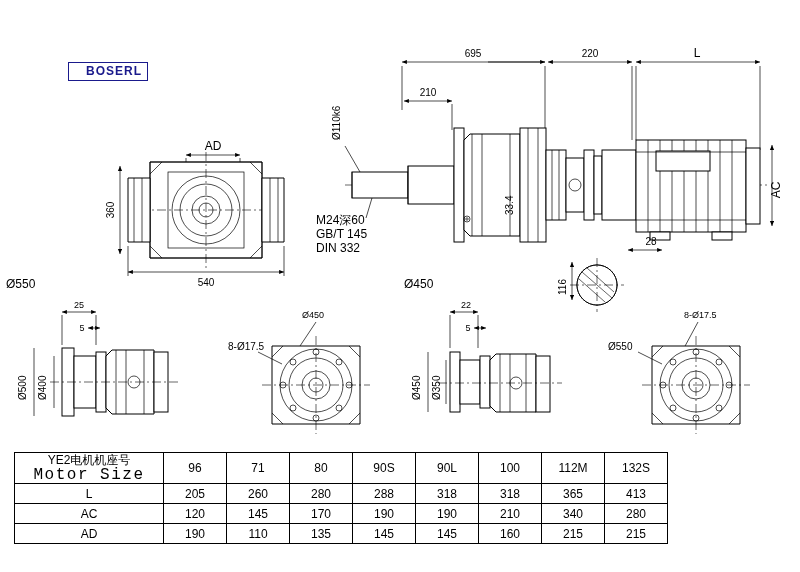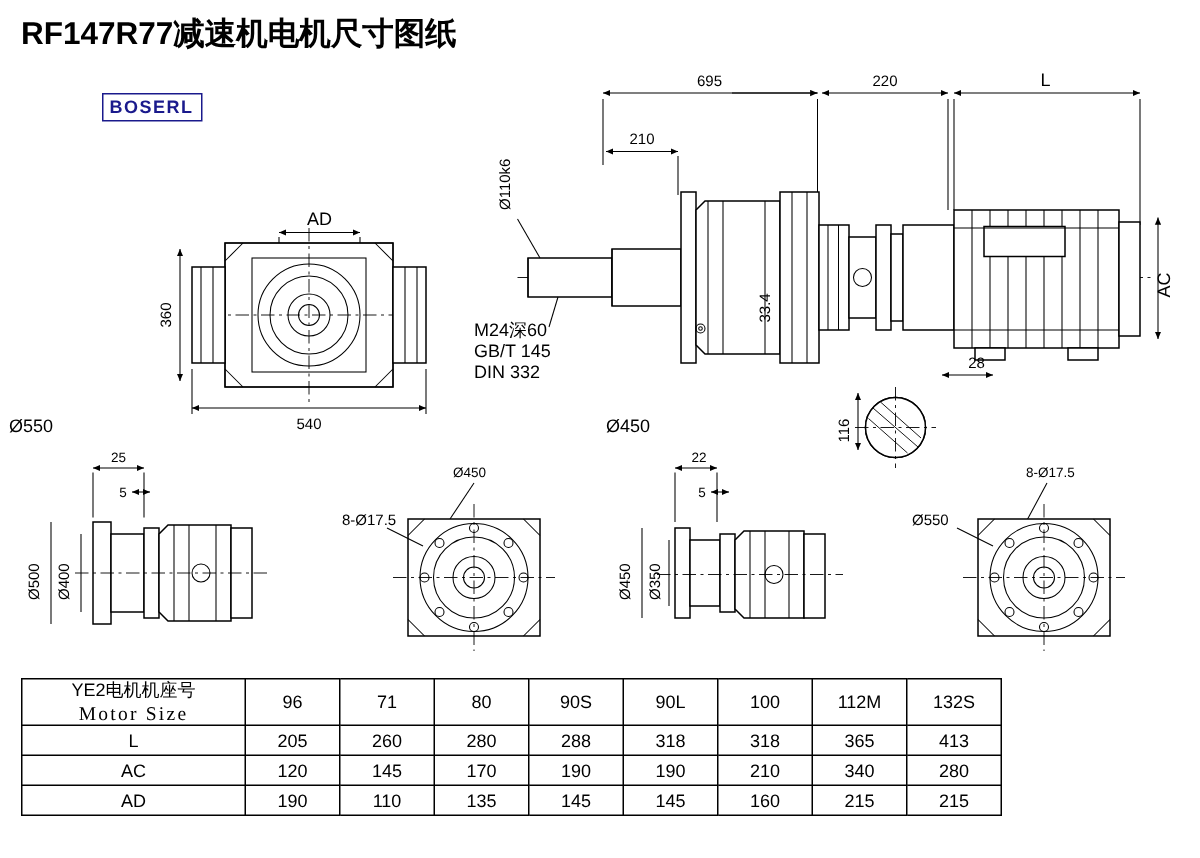--- a/index.html
+++ b/index.html
@@ -32,21 +32,21 @@
   }
   #logo {
     position: absolute;
     left: 68px;
     top: 62px;
     border: 1px solid #1a1a8c;
     color: #1a1a8c;
     font-size: 12px;
     font-weight: bold;
     font-family: "Liberation Sans", sans-serif;
-    padding: 1px 5px 2px 4px;
+    padding: 1px 5px 2px 17px;
     letter-spacing: 1px;
   }
   svg.layer {
     position: absolute;
     left: 0;
     top: 0;
   }
   
   #spec-table {
     position: absolute;
@@ -69,24 +69,24 @@
   #spec-table td.val {
     width: 62px;
   }
   .hdr-cn {
     display: block;
     font-size: 12px;
     line-height: 15px;
   }
   .hdr-en {
     display: block;
-    font-size: 13px;
+    font-size: 16px;
     letter-spacing: 1.5px;
     line-height: 15px;
-    font-family: Liberation Serif, serif;
+    font-family: Liberation Mono, monospace;
   }
   .lbl {
     font-family: "Liberation Sans", sans-serif;
     font-size: 10px;
     fill: #000;
   }
   .lbl-sm {
     font-family: "Liberation Sans", sans-serif;
     font-size: 9px;
     fill: #000;
@@ -123,21 +123,20 @@
   }
   .fillw {
     fill: #ffffff;
   }
 </style>
 </head>
 <body>
 
 <div id="page">
 
-  <div id="title">RF147R77减速机电机尺寸图纸</div>
   <div id="logo">BOSERL</div>
 
   <svg class="layer" width="800" height="452">
 
     <defs>
       <marker id="ar" markerWidth="8" markerHeight="8" refX="7" refY="3" orient="auto">
         <path d="M0,0 L7,3 L0,6 z" fill="#000"></path>
       </marker>
       <marker id="ar2" markerWidth="8" markerHeight="8" refX="1" refY="3" orient="auto">
         <path d="M8,0 L1,3 L8,6 z" fill="#000"></path>

